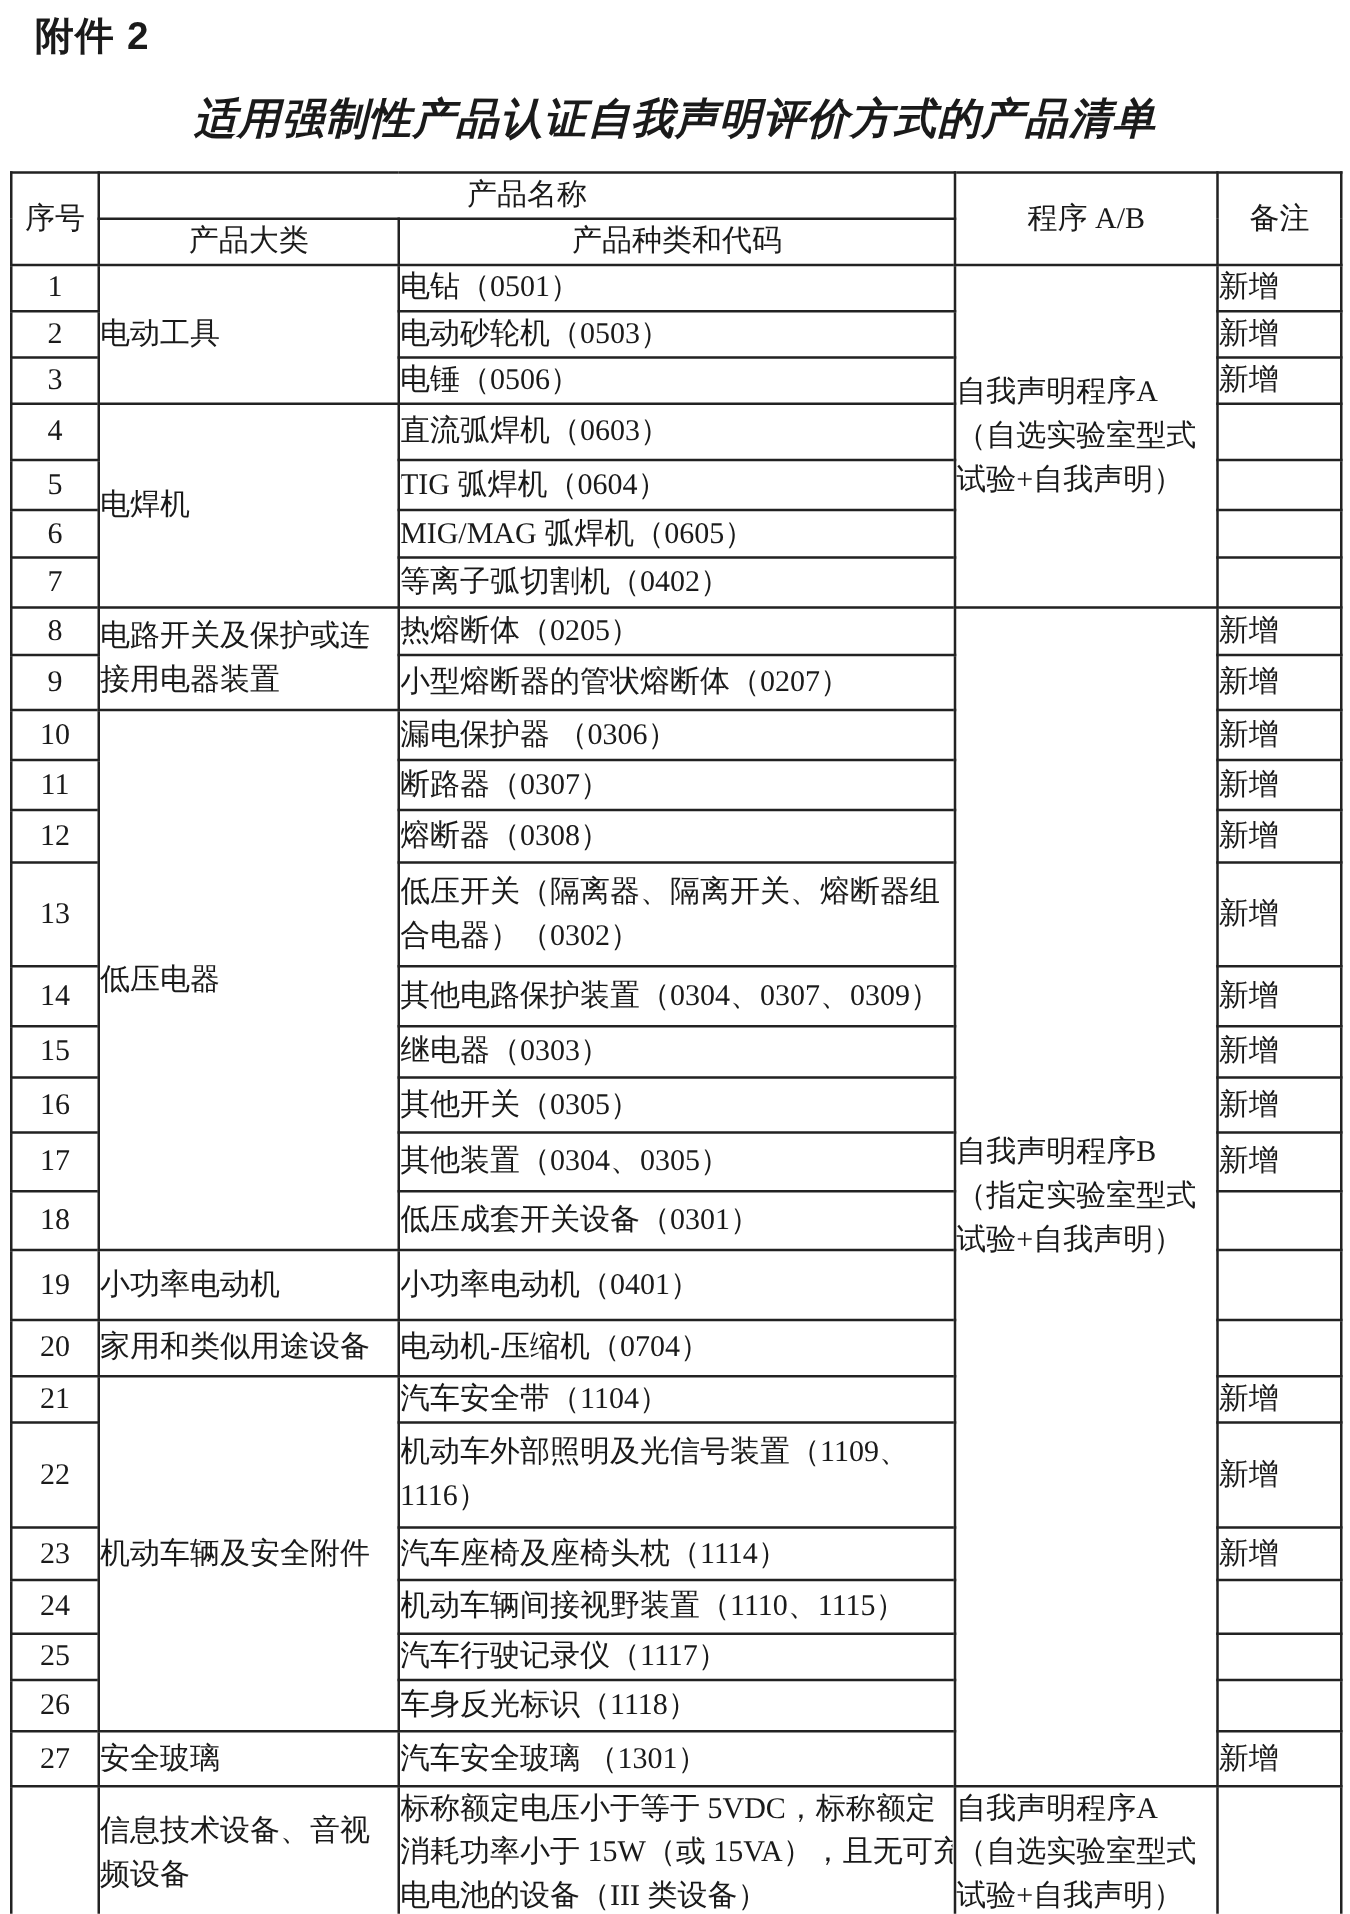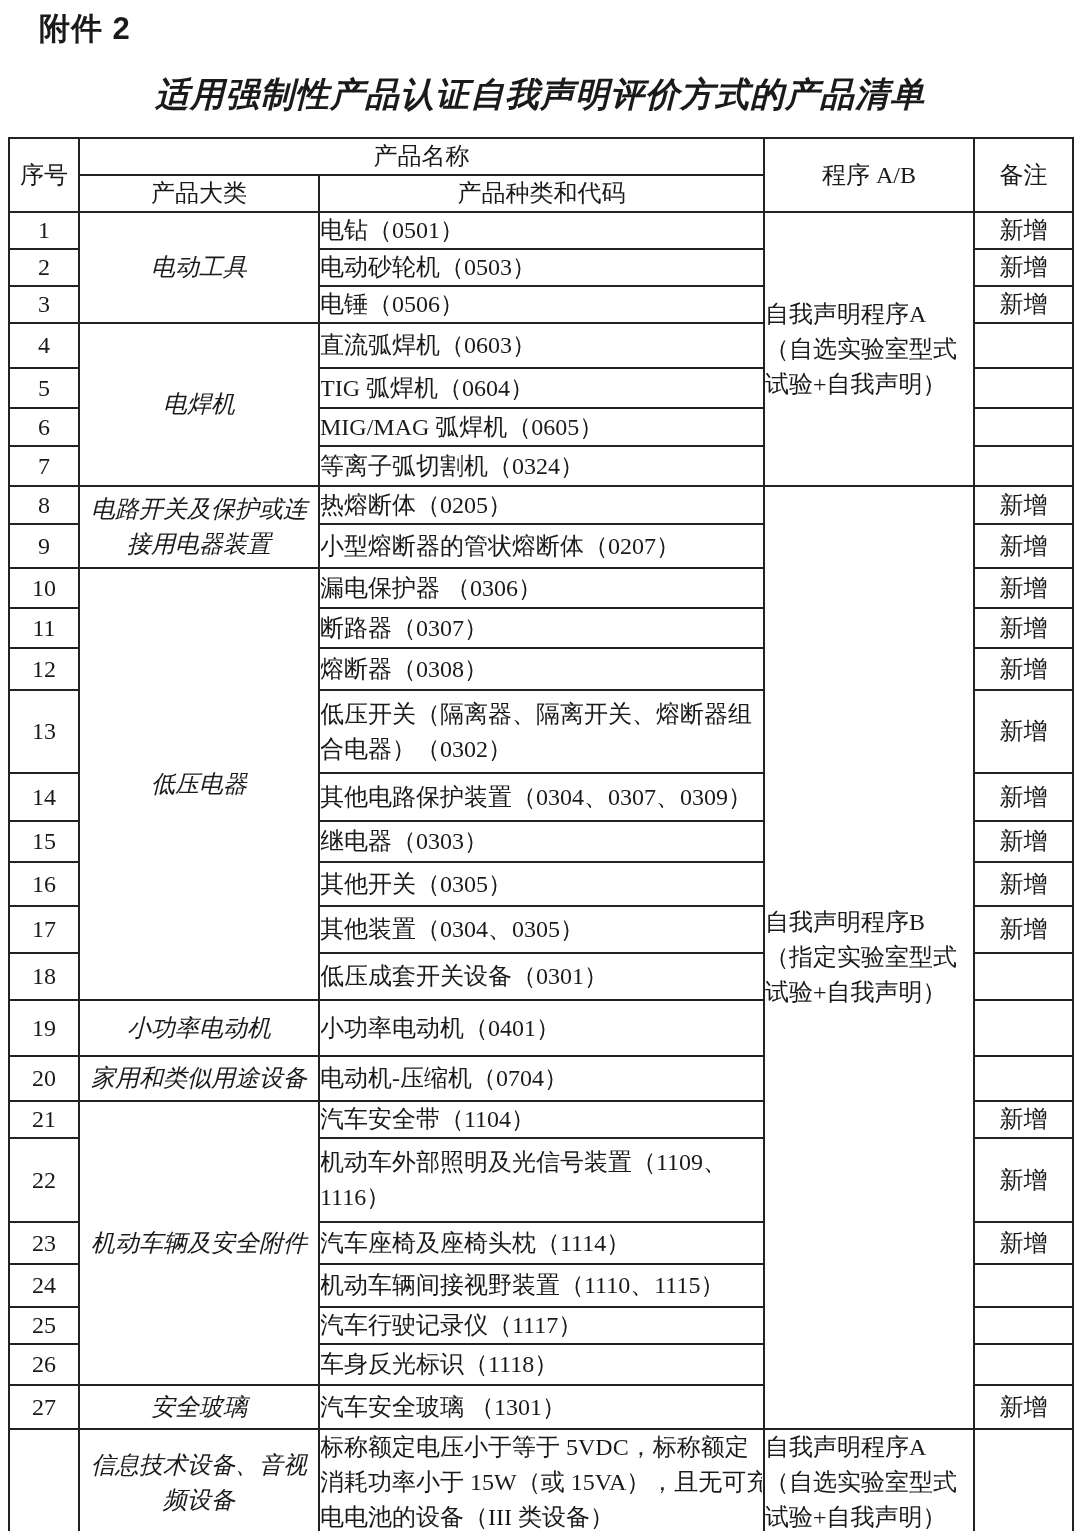--- a/index.html
+++ b/index.html
@@ -4,21 +4,21 @@
 <style>
   html, body { margin: 0; padding: 0; }
   body {
     width: 1080px; height: 1531px;
     background: #ffffff;
     position: relative;
     font-family: "Liberation Serif", "DejaVu Serif", serif;
     color: #1a1a1a;
   }
   .attachment {
-    position: absolute; left: 39px; top: 8px;
+    position: absolute; left: 28px; top: 8px;
     font-size: 31px; letter-spacing: 1px;
     font-family: "Liberation Sans", "DejaVu Sans", sans-serif;
     font-weight: 600;
   }
   .title {
     position: absolute; left: 0; top: 72px; width: 100%;
     text-align: center;
     font-size: 34px; font-weight: bold; letter-spacing: 1px; font-style: italic;
   }
   table.doc-table {
@@ -30,24 +30,24 @@
     border: 2px solid #222222;
     font-size: 24px; font-weight: normal;
     line-height: 35px;
     vertical-align: middle;
     white-space: pre;
     overflow: hidden;
     padding: 0;
   }
   .doc-table th { text-align: center; }
   .c-no { text-align: center; }
-  .c-cat { text-align: center; padding-left: 14px; font-style: italic; }
+  .c-cat { text-align: left; padding-left: 14px; }
   .c-prod { text-align: left; padding-left: 21px; border-radius: 12px; }
   .c-proc { text-align: left; padding-left: 20px; }
-  .c-remark { text-align: center; }
+  .c-remark { text-align: left; }
 </style>
 </head>
 <body>
 
 <div class="attachment">附件 2</div>
 <div class="title">适用强制性产品认证自我声明评价方式的产品清单</div>
 
 <table class="doc-table">
   <colgroup>
     <col style="width:70px">
@@ -99,21 +99,21 @@
       <td class="c-prod">TIG 弧焊机（0604）</td>
       <td class="c-remark"></td>
     </tr>
     <tr style="height:38px">
       <td class="c-no">6</td>
       <td class="c-prod">MIG/MAG 弧焊机（0605）</td>
       <td class="c-remark"></td>
     </tr>
     <tr style="height:40px">
       <td class="c-no">7</td>
-      <td class="c-prod">等离子弧切割机（0324）</td>
+      <td class="c-prod">等离子弧切割机（0402）</td>
       <td class="c-remark"></td>
     </tr>
     <tr style="height:38px">
       <td class="c-no">8</td>
       <td class="c-cat" rowspan="2">电路开关及保护或连
 接用电器装置</td>
       <td class="c-prod">热熔断体（0205）</td>
       <td class="c-proc" rowspan="20">自我声明程序B
 （指定实验室型式
 试验+自我声明）</td>

